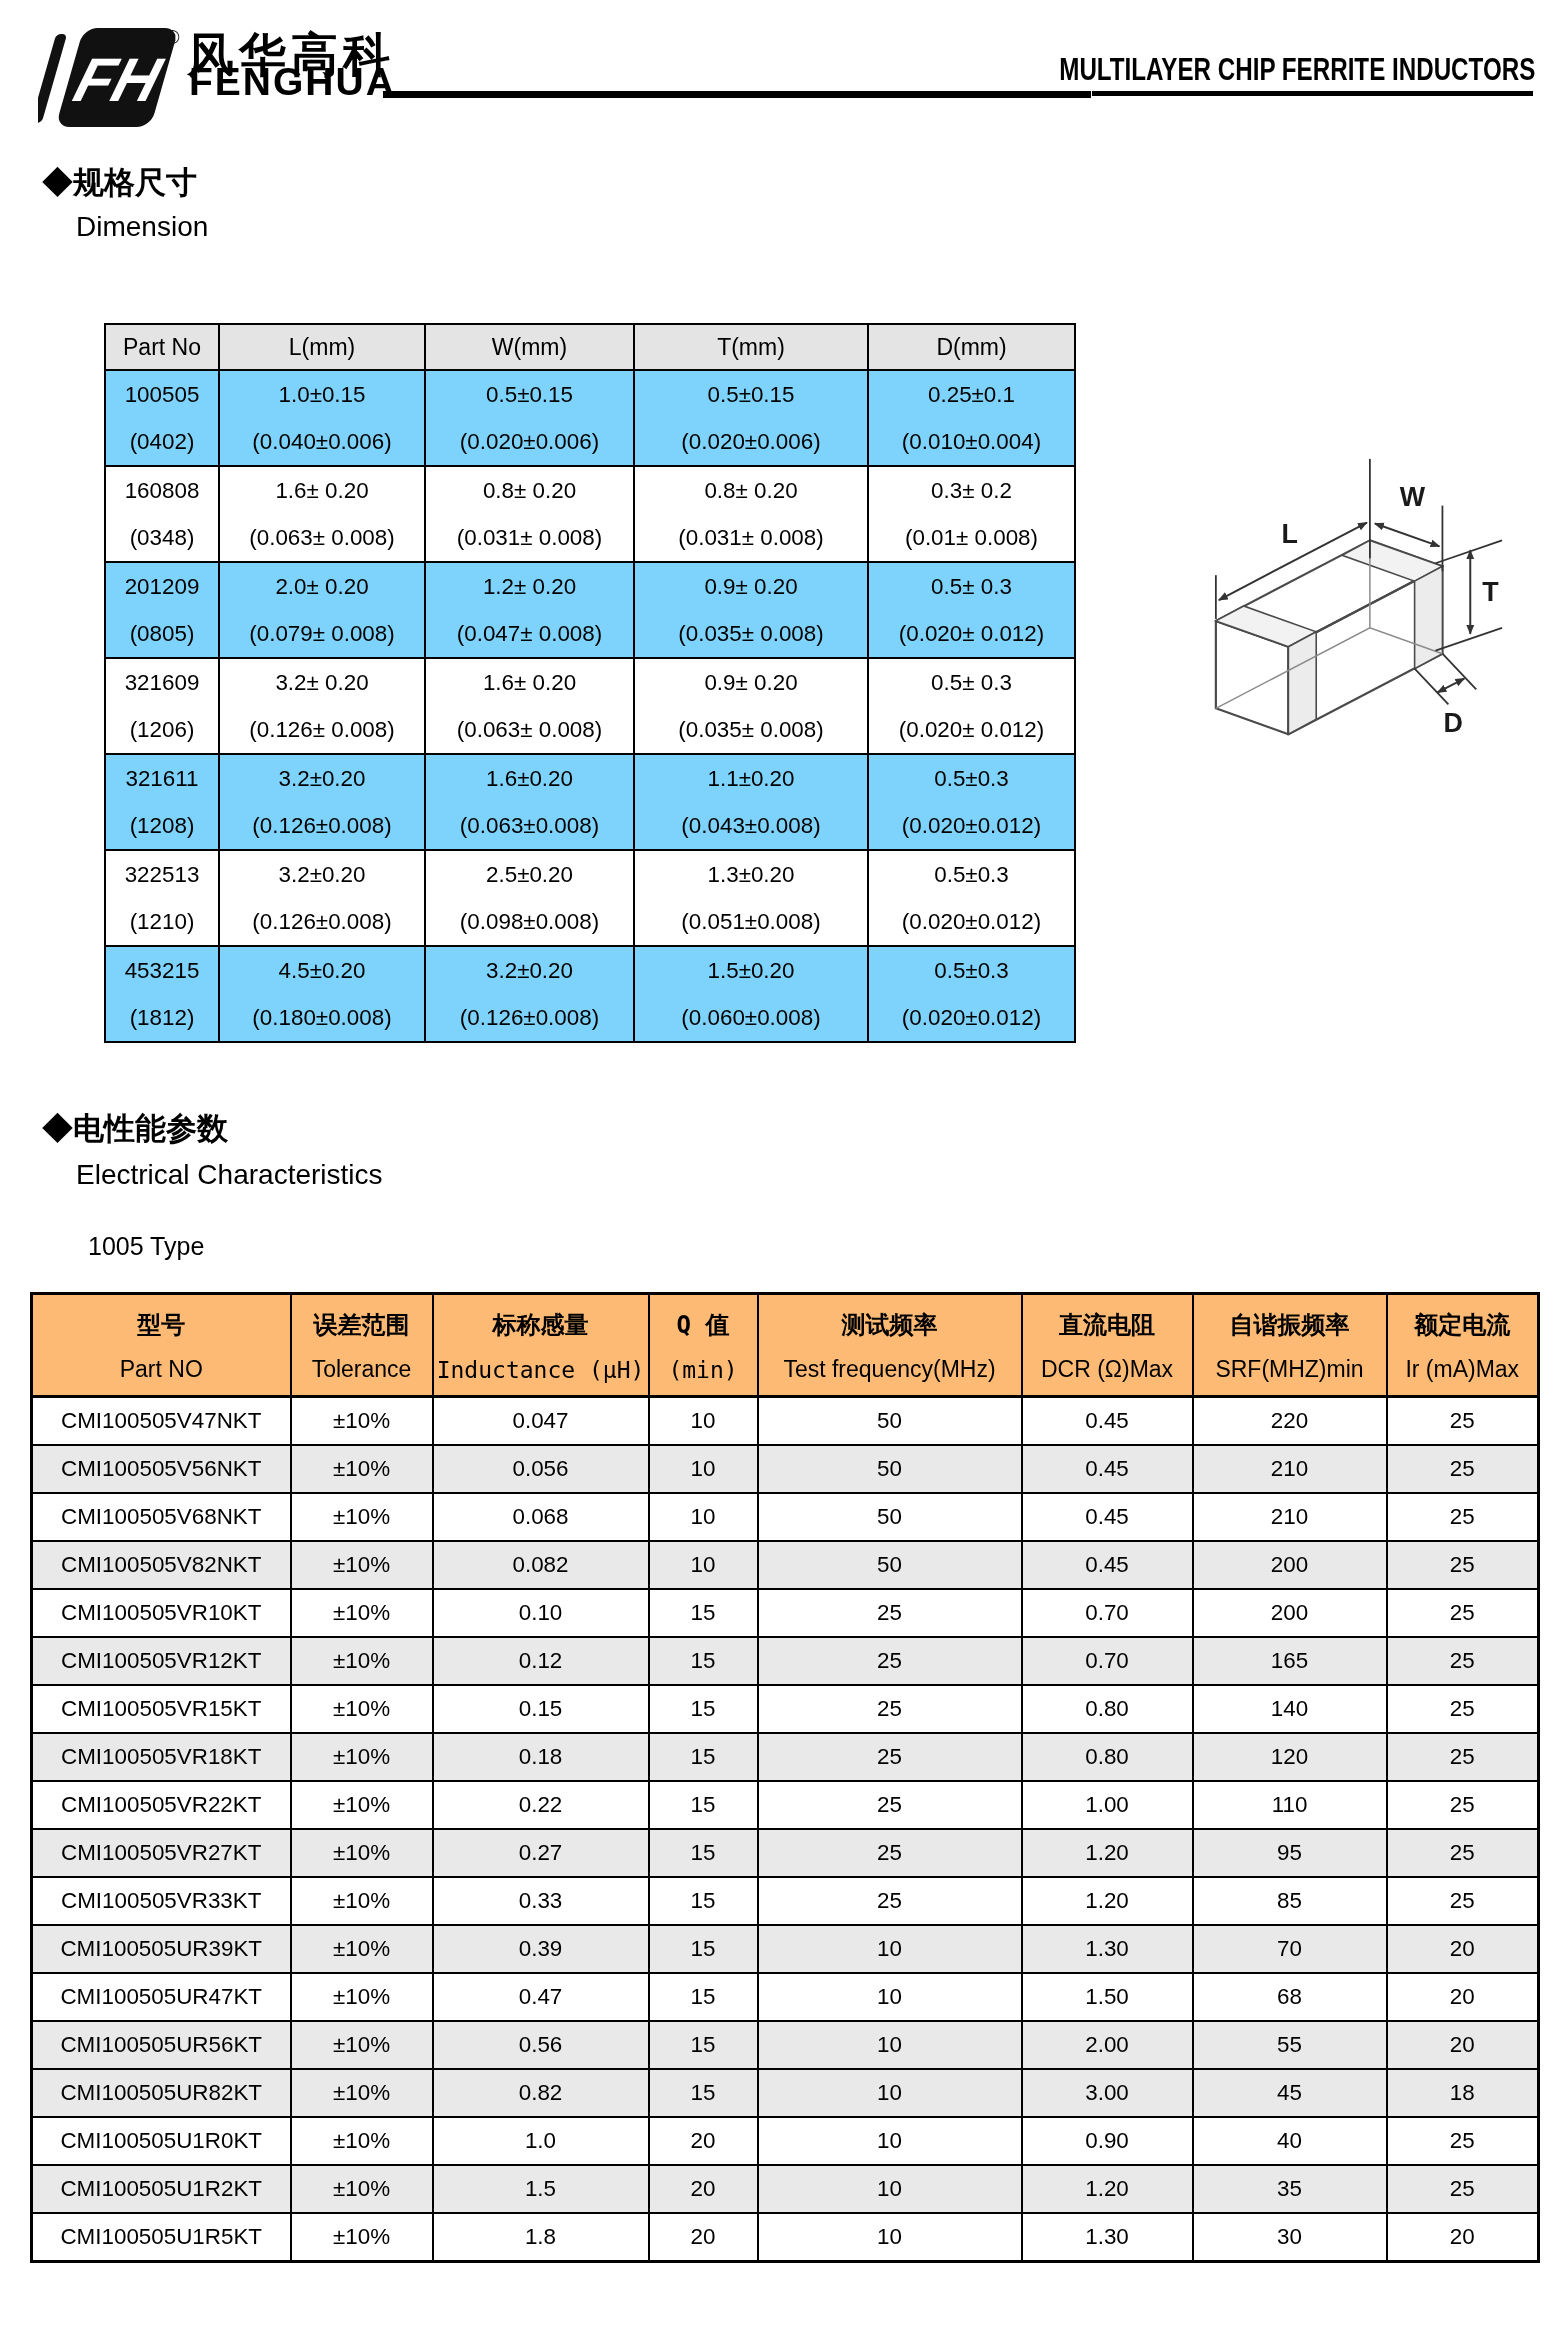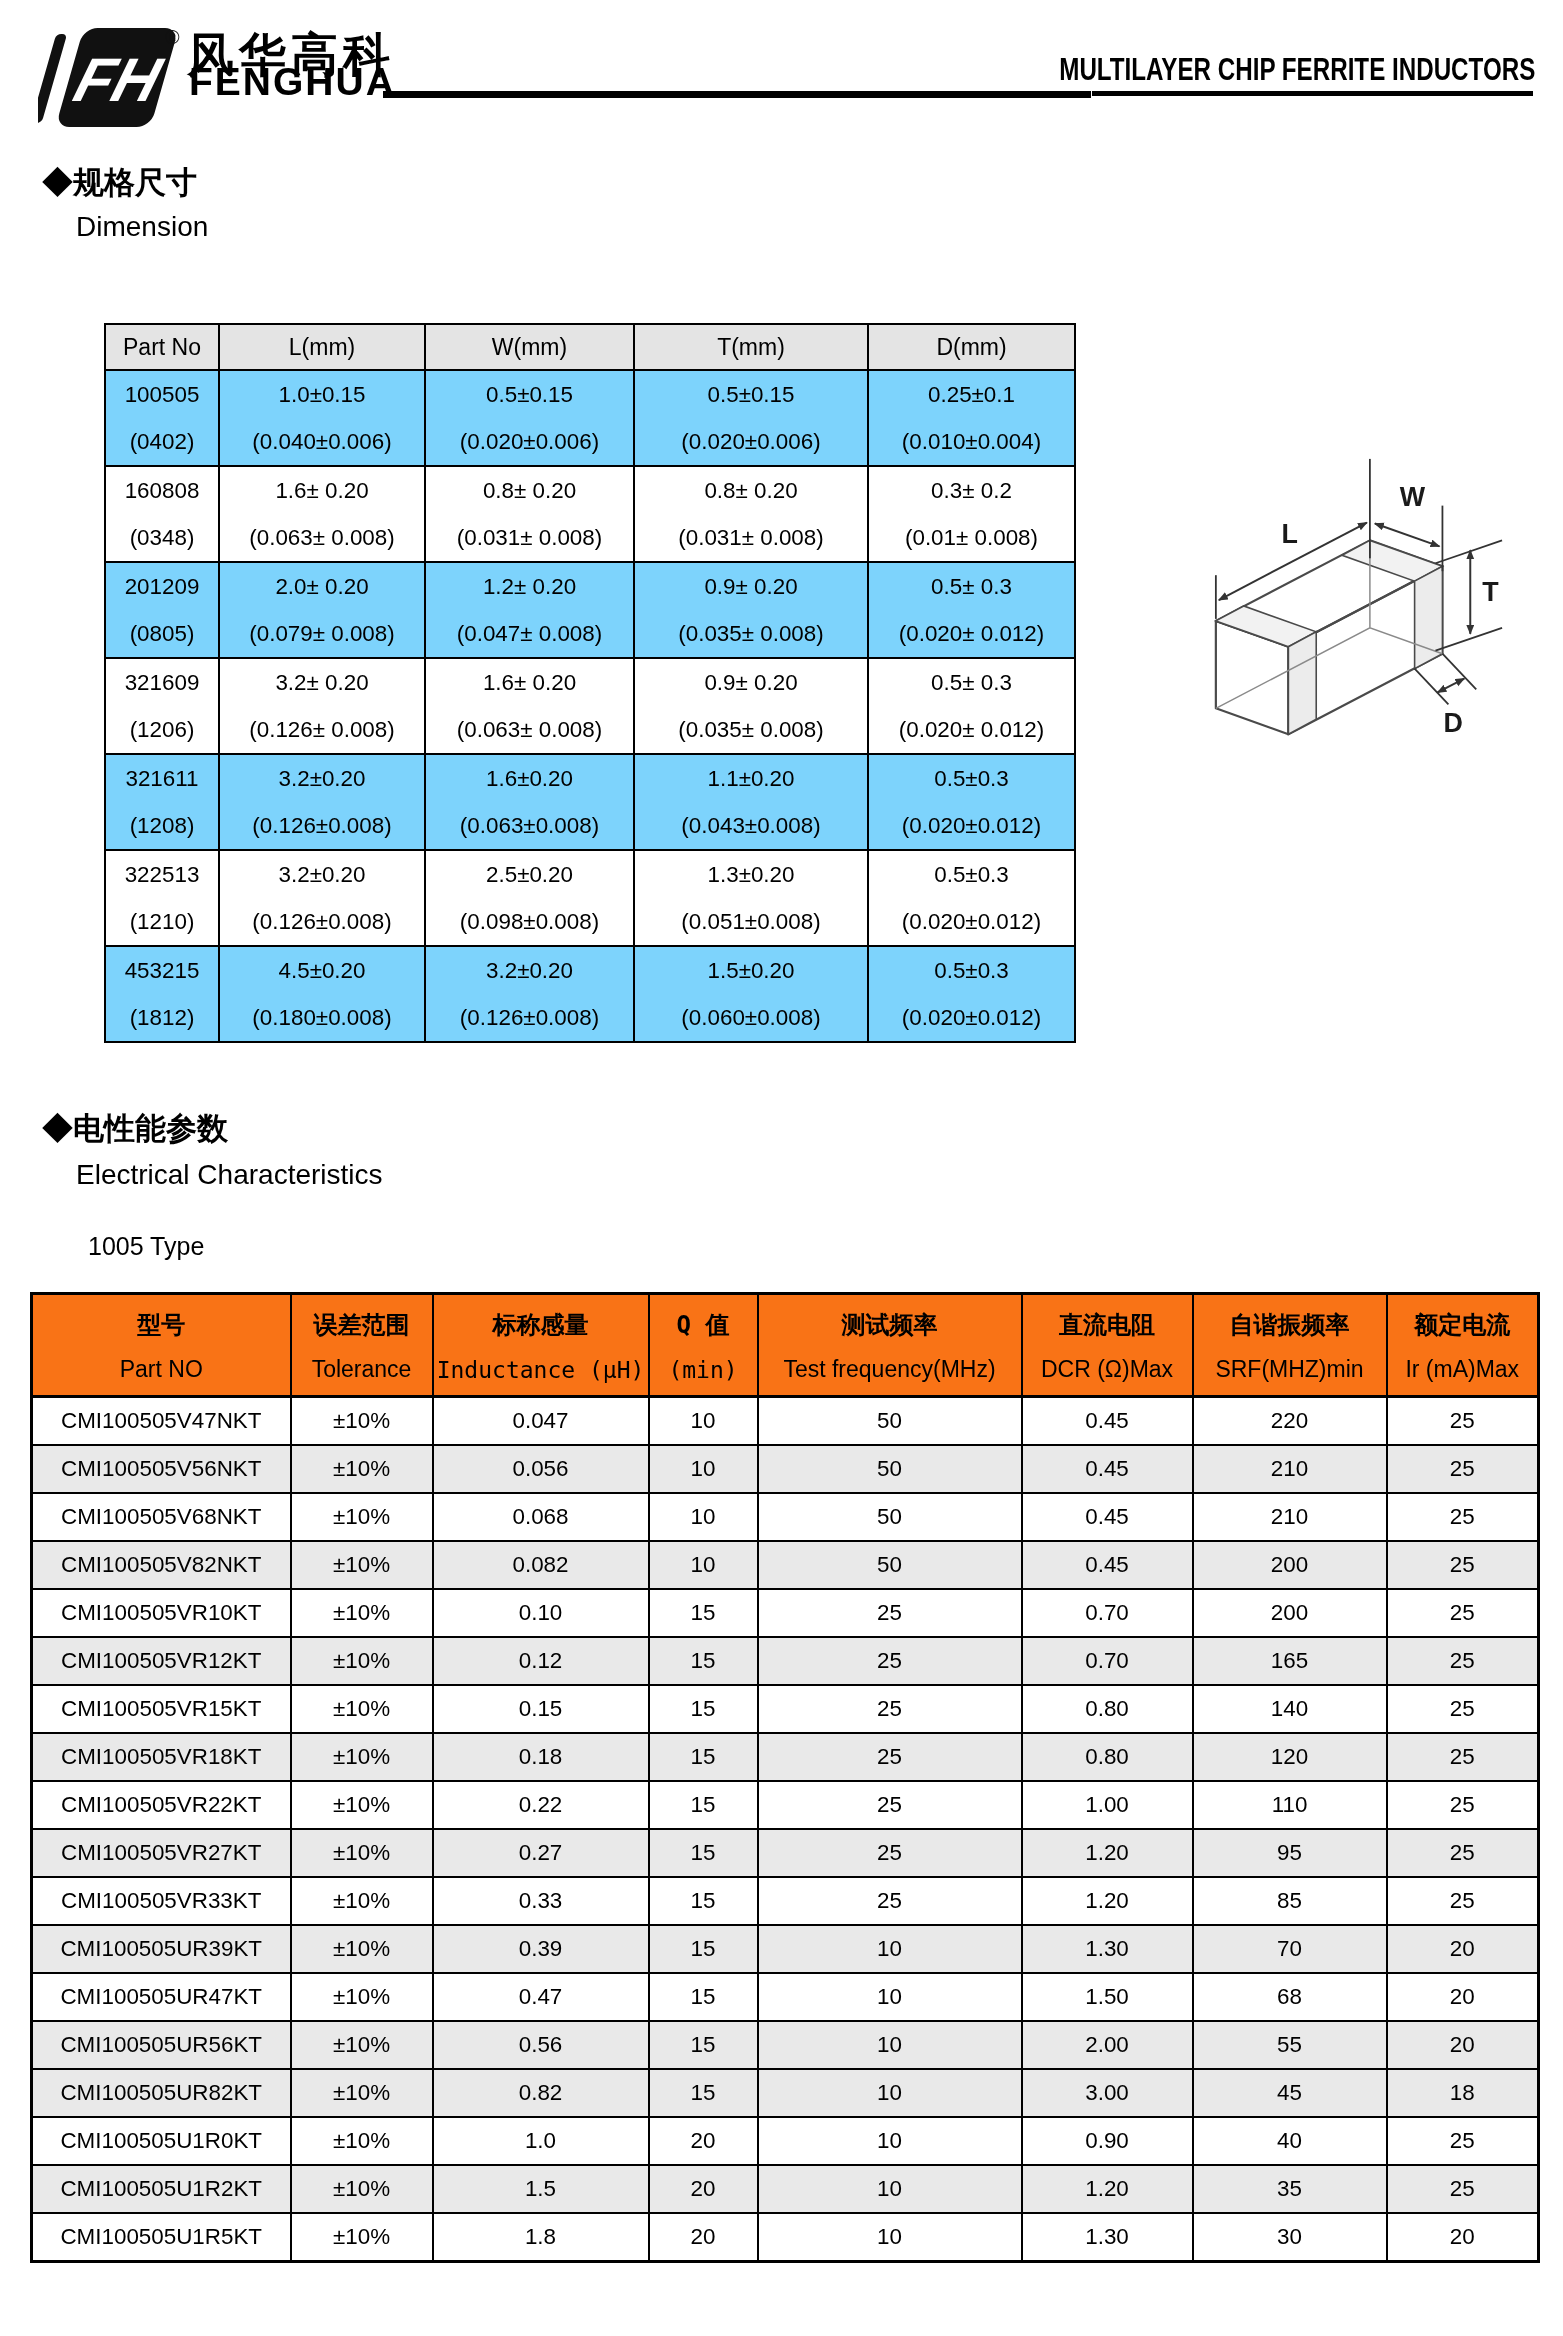--- a/index.html
+++ b/index.html
@@ -31,21 +31,21 @@
 
   .dim { position:absolute; left:104px; top:308px; width:970px; border:2px solid #000; }
   .dim th, .dim td { border:2px solid #000; text-align:center; vertical-align:middle; padding:0; }
   .dim thead th { height:44px; background:#e4e4e4; font-weight:400; font-size:23px; }
   .dim td { height:94px; font-size:22.4px; }
   .dim tbody tr.shaded { background:#7dd3fc;padding-left:10px; }
   .twoline { height:94px; display:flex; flex-direction:column; justify-content:space-around; align-items:center; }
 
   .elec { position:absolute; left:30px; top:1277px; width:1507px; border:3px solid #000; }
   .elec th, .elec td { border:2px solid #000; text-align:center; vertical-align:middle; padding:0; }
-  .elec thead th { height:100px; background:#f97316; border-bottom:3px solid #000; }
+  .elec thead th { height:100px; background:#fdba74; border-bottom:3px solid #000; }
   .hdr { height:100px; box-sizing:border-box; padding:14px 0 12px 0; display:flex; flex-direction:column; justify-content:space-between; align-items:center; }
   .hdr .cn { font-size:24px; font-weight:700; white-space:nowrap; }
   .hdr .en { font-size:23px; font-weight:400; white-space:nowrap; }
   .mono { font-family:"DejaVu Sans Mono", monospace; font-size:22px; }
   .elec td { height:46px; font-size:22.4px; }
   .elec tbody tr.shaded { background:#e9e9e9; }
 
   
   .chip-svg { position:absolute; left:1154px; top:444px; }
   .dimline { stroke:#333; stroke-width:2; fill:none; }

